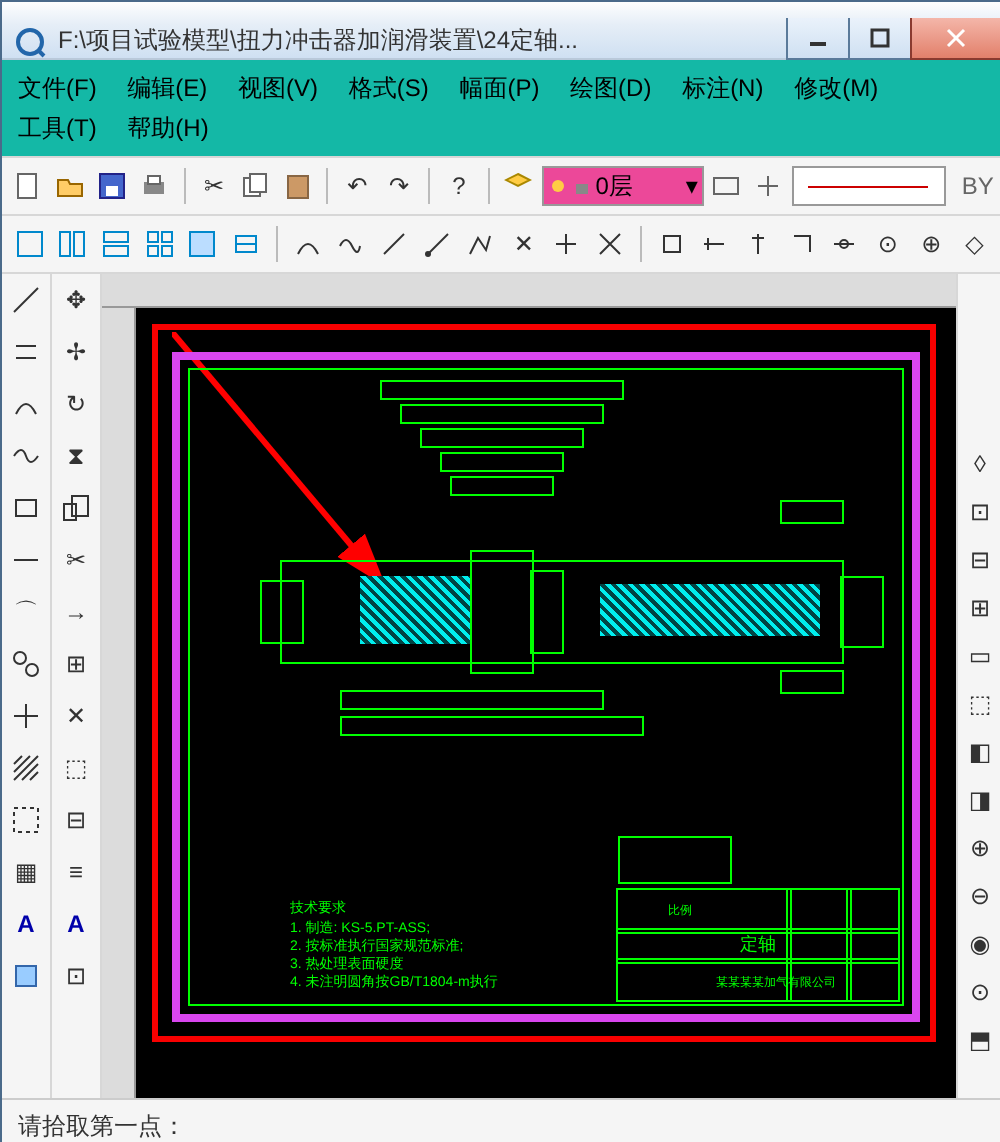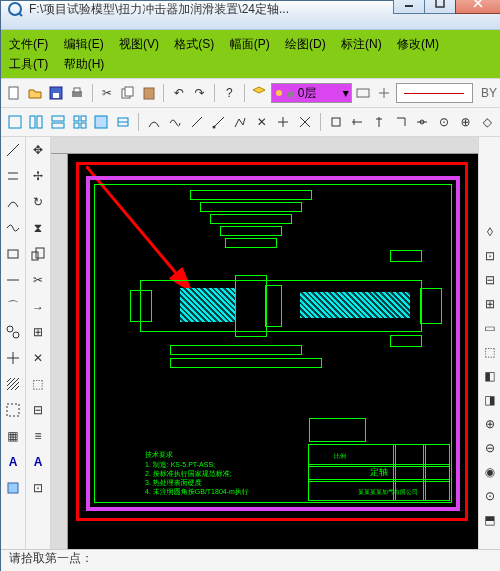--- a/index.html
+++ b/index.html
@@ -1,47 +1,47 @@
 <!DOCTYPE html>
 <html><head>
 <meta charset="utf-8">
 <style>
 html,body{margin:0;padding:0;font-family:"Microsoft YaHei","SimSun",sans-serif;font-size:12px;background:#eee;overflow:hidden}
 .window{width:500px;height:571px;background:#fff;display:flex;flex-direction:column;border:1px solid #4a6a8a}
-.titlebar{height:28px;background:linear-gradient(#fdfefe,#e6eef7 40%,#cfe0f2);display:flex;align-items:flex-start;padding:0 0 0 6px;border-bottom:1px solid #b9c9da}
+.titlebar{height:28px;background:linear-gradient(#fdfefe,#e6eef7 40%,#cfe0f2);display:flex;align-items:flex-end;padding:0 0 0 6px;border-bottom:1px solid #b9c9da}
 .titlebar .appicon{width:16px;height:16px;margin-right:6px;display:flex;align-items:center;justify-content:center}
 .titlebar .title{color:#333;flex:1;white-space:nowrap;overflow:hidden;text-overflow:ellipsis}
 .winbtns{display:flex;height:20px;margin-top:-8px}
 .winbtn{width:30px;height:20px;border:1px solid #5a7a9a;border-top:none;display:flex;align-items:center;justify-content:center;background:linear-gradient(#eaf2fb,#cfe0f2);margin-left:-1px;font-size:11px}
 .winbtn.close{width:44px;background:linear-gradient(#f4b6a9,#e2806b);border-color:#8a3a2f;color:#fff}
-.menubar{padding:4px 8px;border-bottom:1px solid #d7d7d7;background:#84cc16;line-height:20px}
+.menubar{padding:4px 8px;border-bottom:1px solid #d7d7d7;background:#14b8a6;line-height:20px}
 .menuitem{margin-right:12px;color:#000;cursor:default}
 .toolbar{display:flex;align-items:center;padding:2px 4px;border-bottom:1px solid #d7d7d7;background:#f5f5f5;gap:2px;height:24px}
 .tbtn{width:18px;height:18px;border:1px solid transparent;display:flex;align-items:center;justify-content:center;font-size:12px;color:#333}
 .tsep{width:1px;height:18px;background:#bbb;margin:0 3px}
-.layerbox{display:flex;align-items:center;border:1px solid #999;background:#d946ef;height:18px;padding:0 2px;gap:3px;width:80px}
+.layerbox{display:flex;align-items:center;border:1px solid #999;background:#ec4899;height:18px;padding:0 2px;gap:3px;width:80px}
 .linebox{border:1px solid #999;background:#fff;height:18px;width:80px;display:flex;align-items:center;justify-content:center}
 .linebox .ln{width:60px;height:1px;background:#c00}
 .body{flex:1;display:flex;min-height:0}
 .ltoolcol{width:24px;background:#f5f5f5;border-right:1px solid #d7d7d7;display:flex;flex-direction:column;align-items:center;padding-top:2px;gap:4px}
 .ltoolcol .tbtn{width:20px;height:20px}
 .canvaswrap{flex:1;position:relative;display:flex;flex-direction:column;min-width:0}
 .ruler-h{height:16px;background:#dcdcdc;border-bottom:1px solid #999}
 .mid{flex:1;display:flex;min-height:0}
 .ruler-v{width:16px;background:#dcdcdc;border-right:1px solid #999}
 .canvas{flex:1;background:#000;position:relative;overflow:hidden}
 .redframe{position:absolute;inset:8px 10px 28px 8px;border:3px solid #f80000}
 .drawing{position:absolute;inset:22px 18px 38px 18px;border:4px solid #d946ef}
 .drawing .greenbox{position:absolute;border:1px solid #0f0}
 .drawing .cyan{position:absolute;background:repeating-linear-gradient(45deg,#0ee,#0ee 2px,#044 2px,#044 4px)}
 .drawing .txt{position:absolute;color:#0f0;font-size:7px;line-height:9px}
 .arrow{position:absolute;left:18px;top:12px;width:120px;height:140px;pointer-events:none}
 .rtoolcol{width:22px;background:#f5f5f5;border-left:1px solid #d7d7d7;display:flex;flex-direction:column;align-items:center;padding-top:85px;gap:4px}
 .rtoolcol .tbtn{width:18px;height:18px}
-.status{height:22px;border-top:1px solid #ccc;background:#f5f5f5;display:flex;align-items:flex-start;padding:0 8px;color:#333}
+.status{height:22px;border-top:1px solid #ccc;background:#f5f5f5;display:flex;align-items:flex-end;padding:0 8px;color:#333}
 svg{display:block}
 </style>
 </head>
 <body>
 
 <div class="window">
   <div class="titlebar">
     <span class="appicon">
       <svg width="16" height="16" viewBox="0 0 16 16">
           <circle cx="8" cy="8" r="6" fill="none" stroke="#26a" stroke-width="2"></circle>

